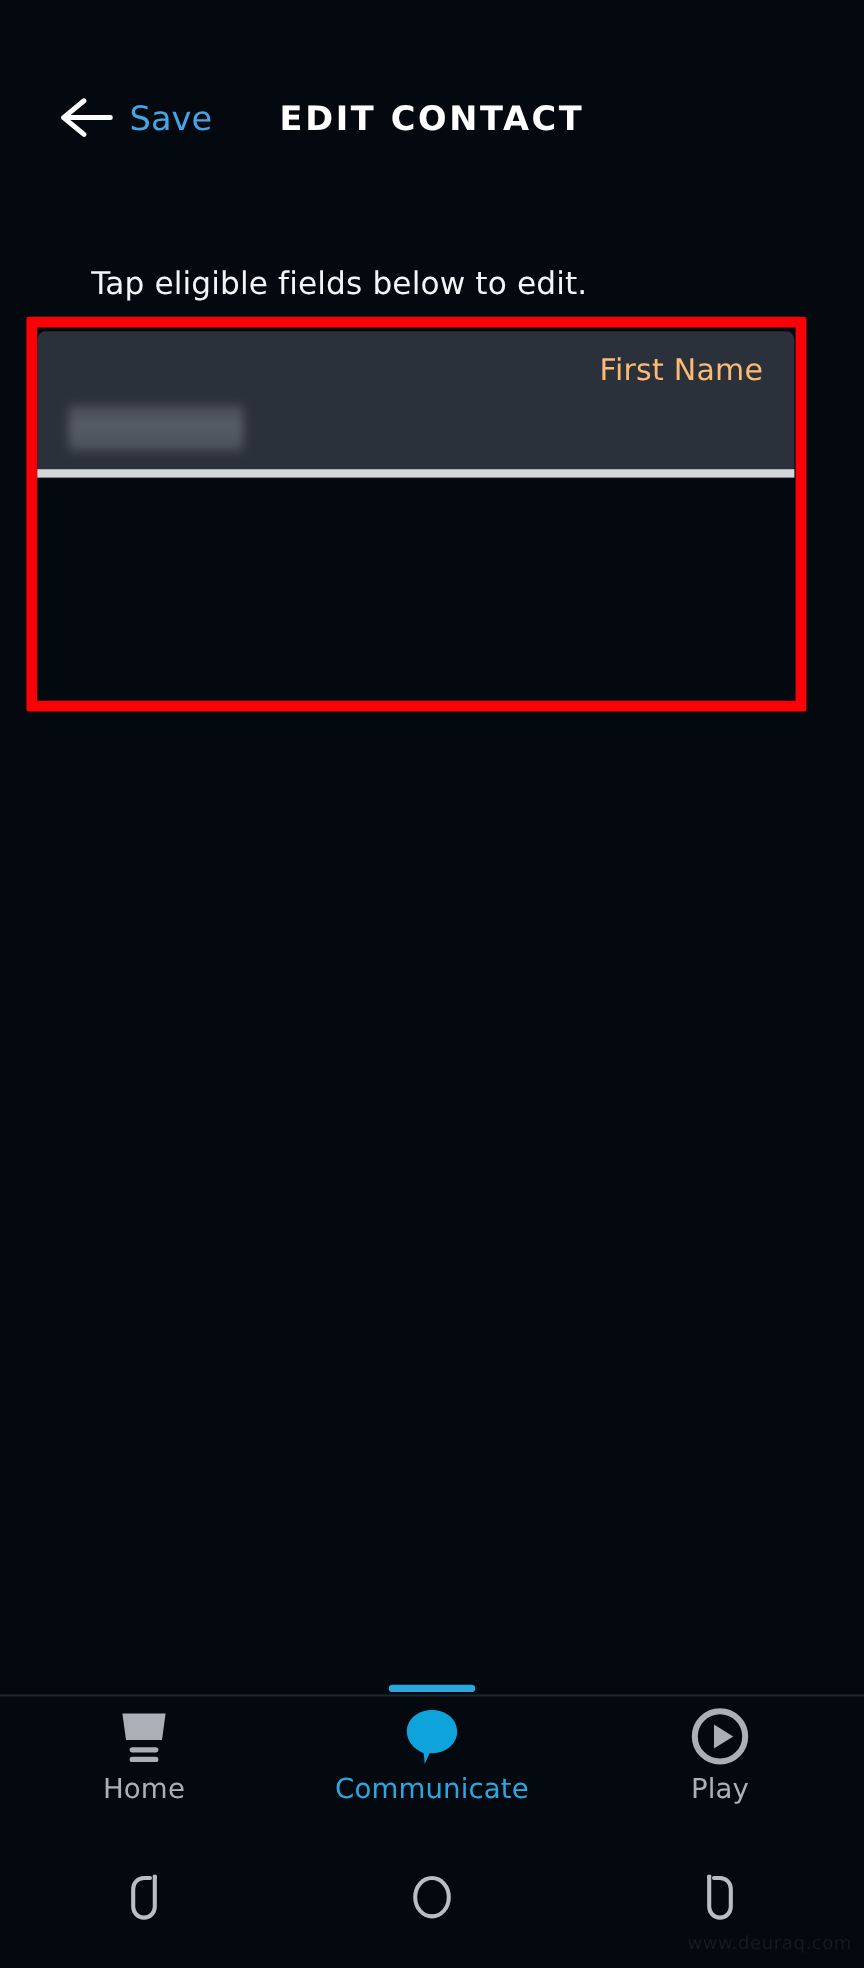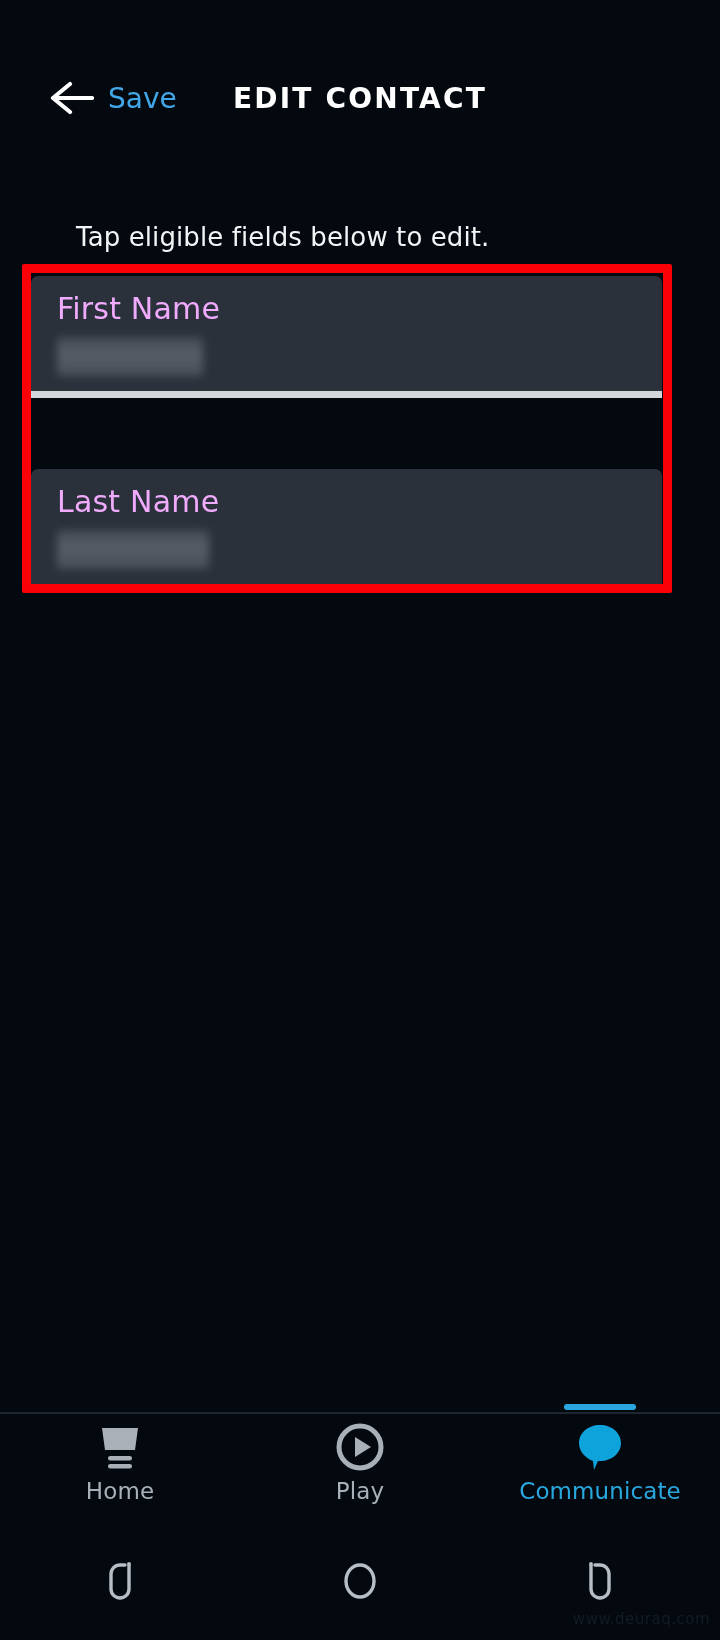--- a/index.html
+++ b/index.html
@@ -56,22 +56,23 @@
 
   .field {
     position:relative;
     background:#2b313b;
     border-radius:7px 7px 0 0;
     height:115px;
     padding:16px 26px 0 26px;
   }
   .field + .field { margin-top:78px; }
   .field-label {
-    font-size:30px; color:#f0abfc; letter-spacing:0.2px;
+    font-size:25px; color:#fdba74; letter-spacing:0.2px;
     line-height:34px;
+    text-align:right;
   }
   .field-value-redacted {
     margin-top:11px;
     width:146px; height:39px;
     border-radius:3px;
     background:linear-gradient(180deg,#454b55 0%,#5b616b 45%,#4a505a 100%);
     filter:blur(4px);
     opacity:.95;
   }
   .field-value-redacted.wide {
@@ -143,65 +144,60 @@
     <div class="appbar-title">EDIT CONTACT</div>
     <button class="save-btn">Save</button>
   </div>
 
   <div class="instruction">Tap eligible fields below to edit.</div>
 
   <div class="form-area">
     <div class="field first">
       <div class="field-label">First Name</div>
       <div class="field-value-redacted"></div>
-      <div class="field-underline"></div>
-    </div>
-    <div class="field second">
-      <div class="field-label">Last Name</div>
-      <div class="field-value-redacted wide"></div>
       <div class="field-underline"></div>
     </div>
   </div>
 
   <div class="highlight-box"></div>
 
   <div class="tabbar-divider"></div>
   <div class="tabbar">
 
     <div class="tab">
       <div class="tab-icon">
         <svg width="52" height="46" viewBox="0 0 52 46">
           <path d="M8 4 H44 L41 26 H11 Z" fill="#a9b0b8"></path>
           <rect x="14" y="32" width="24" height="4.4" rx="2.2" fill="#a9b0b8"></rect>
           <rect x="14" y="40" width="24" height="4.4" rx="2.2" fill="#a9b0b8"></rect>
         </svg>
       </div>
       <div class="tab-label">Home</div>
     </div>
 
+    <div class="tab active">
+      <div class="tab-indicator"></div>
+      <div class="tab-icon">
+        <svg width="52" height="50" viewBox="0 0 52 50">
+          <path d="M26 3 C38 3 47 11 47 21 C47 31 38 39 26 39 L24 39 L20 48 L19 39 C11 36 5 29 5 21 C5 11 14 3 26 3 Z" fill="#0fa3dc"></path>
+        </svg>
+      </div>
+      <div class="tab-label">Communicate</div>
+    </div>
+
     <div class="tab">
       <div class="tab-icon">
         <svg width="50" height="50" viewBox="0 0 50 50">
           <circle cx="25" cy="25" r="21" fill="none" stroke="#a9b0b8" stroke-width="5"></circle>
           <path d="M20 15 L36 25 L20 35 Z" fill="#a9b0b8"></path>
         </svg>
       </div>
       <div class="tab-label">Play</div>
     </div>
 
-    <div class="tab active">
-      <div class="tab-indicator"></div>
-      <div class="tab-icon">
-        <svg width="52" height="50" viewBox="0 0 52 50">
-          <path d="M26 3 C38 3 47 11 47 21 C47 31 38 39 26 39 L24 39 L20 48 L19 39 C11 36 5 29 5 21 C5 11 14 3 26 3 Z" fill="#0fa3dc"></path>
-        </svg>
-      </div>
-      <div class="tab-label">Communicate</div>
-    </div>
-
 
 
   </div>
 
   <div class="sysnav">
     <div class="sysnav-btn">
       <svg width="40" height="44" viewBox="0 0 40 44">
         <path d="M29 6 V30 A9 9 0 0 1 20 39 A9 9 0 0 1 11 30 V15 A9 9 0 0 1 20 6 H25" fill="none" stroke="#b7bec6" stroke-width="3.4" stroke-linecap="round"></path>
         <circle cx="29" cy="5" r="1.9" fill="#b7bec6"></circle>
       </svg>

